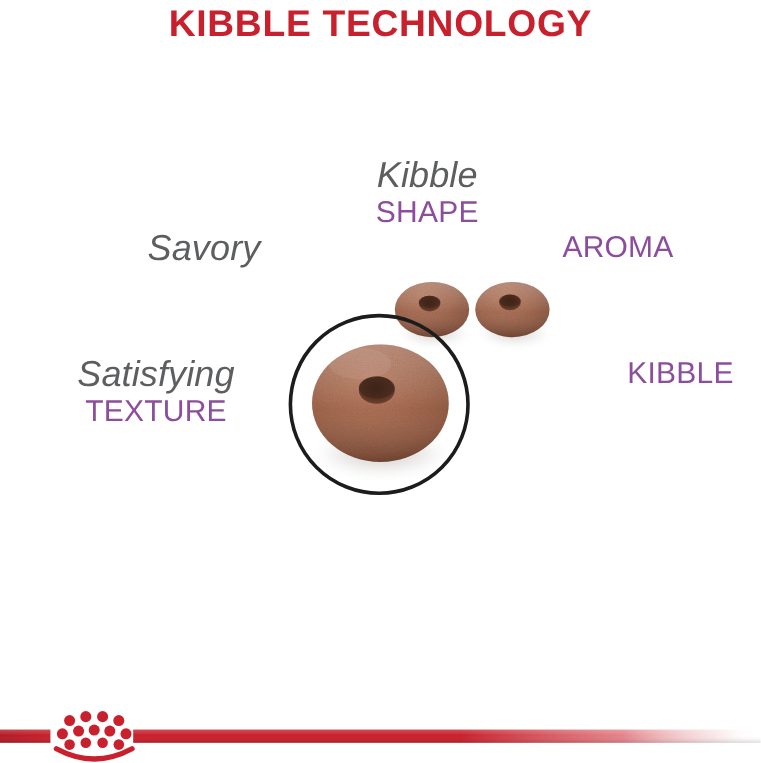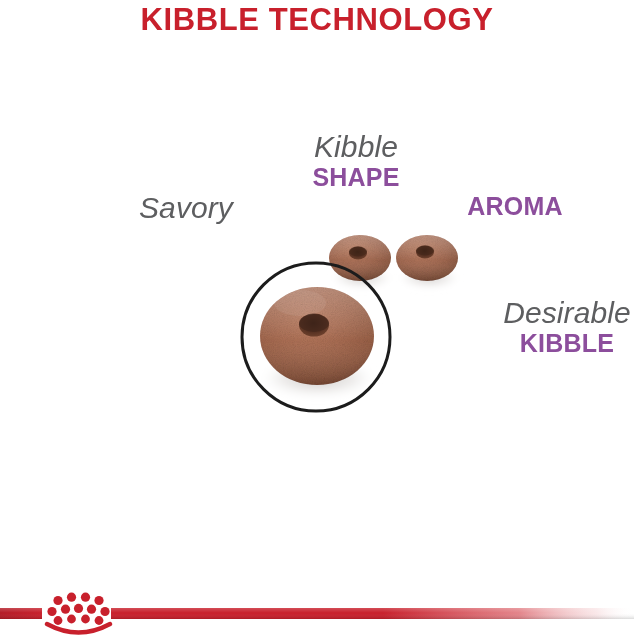--- a/index.html
+++ b/index.html
@@ -45,30 +45,30 @@
   .callout .lead {
     display: block;
     font-style: italic;
     font-weight: 400;
     font-size: 30px;
     color: #5d5e60;
     letter-spacing: 0.1px;
   }
   .callout .key {
     display: block;
-    font-weight: 700;
+    font-weight: 400;
     font-size: 25px;
     color: #8c4e9c;
     letter-spacing: 0.2px;
     margin-top: 1px;
   }
   .callout.align-center{ text-align: center; }
 
   #callout-shape   { top: 131px; left: 287px; width: 138px; }
-  #callout-aroma   { top: 192px; left: 112px; width: 148px; }
+  #callout-aroma   { top: 192px; left: 96px; width: 148px; }
   #callout-size    { top: 192px; left: 452px; width: 126px; }
   #callout-texture { top: 297px; left:  48px; width: 164px; }
   #callout-flavors { top: 297px; left: 500px; width: 134px; }
 
   
   #art {
     position: absolute;
     top: 0;
     left: 0;
     width: 634px;
@@ -190,23 +190,26 @@
   </div>
 
   <div class="callout align-center" id="callout-aroma">
     <span class="lead">Savory</span>
   </div>
 
   <div class="callout align-center" id="callout-size">
     <span class="key">AROMA</span>
   </div>
 
+  <div class="callout align-center" id="callout-texture">
+    <span class="lead">Satisfying</span>
+    <span class="key">TEXTURE</span>
+  </div>
 
   <div class="callout align-center" id="callout-flavors">
-    <span class="lead">Desirable</span>
     <span class="key">KIBBLE</span>
   </div>
 
   <svg id="footer" viewBox="0 0 634 52" xmlns="http://www.w3.org/2000/svg">
     <defs>
       <linearGradient id="gBarRight" x1="0" y1="0" x2="1" y2="0">
         <stop offset="0%" stop-color="#c8202c" stop-opacity="1"></stop>
         <stop offset="52%" stop-color="#c8202c" stop-opacity="1"></stop>
         <stop offset="78%" stop-color="#d8545c" stop-opacity="0.72"></stop>
         <stop offset="93%" stop-color="#eeb4b8" stop-opacity="0.30"></stop>

